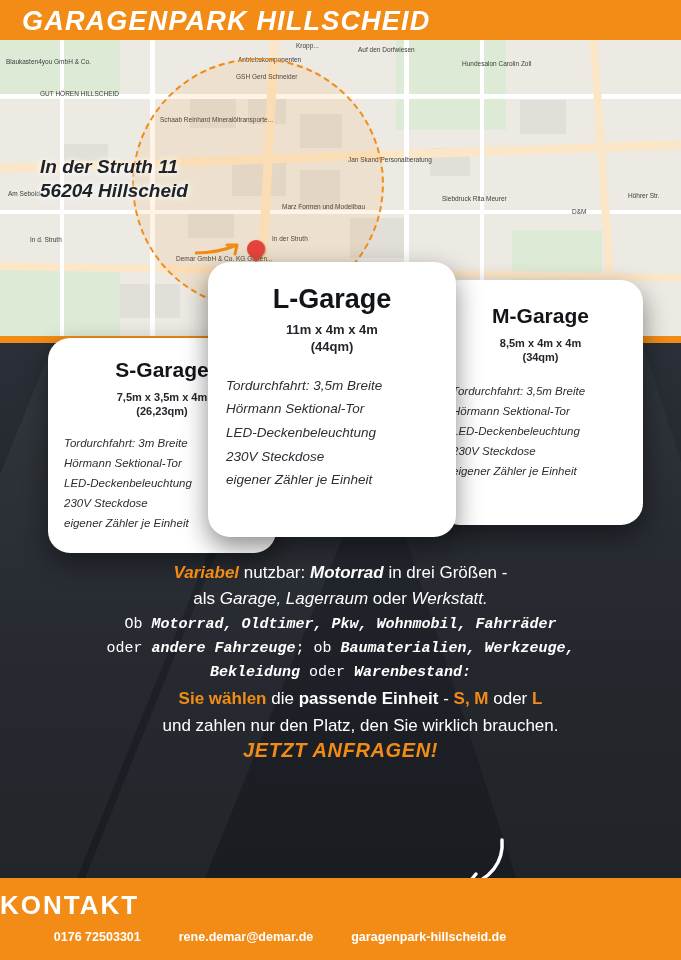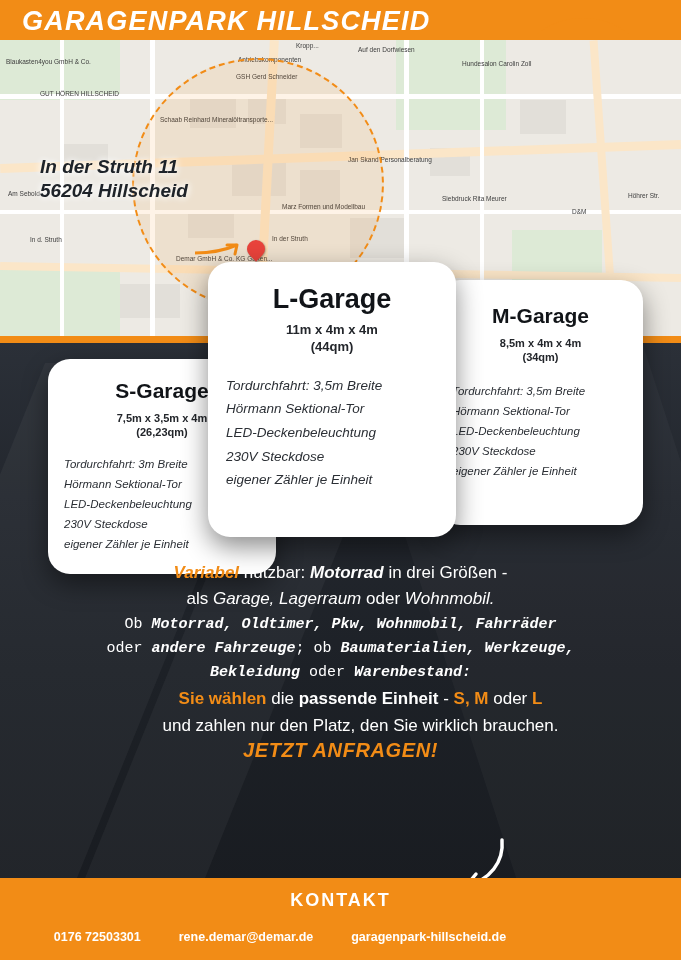--- a/index.html
+++ b/index.html
@@ -78,21 +78,21 @@
     overflow:hidden;
   }
   .beam{position:absolute;background:rgba(255,255,255,0.045);transform:skewX(-22deg);}
   .beam2{position:absolute;background:rgba(255,255,255,0.03);transform:skewX(18deg);}
 
   
   .card{
     position:absolute;background:#ffffff;border-radius:22px;
     box-shadow:0 10px 26px rgba(0,0,0,.45);
   }
-  .card-s{left:48px;top:338px;width:228px;height:215px;margin-top:21px;}
+  .card-s{left:48px;top:338px;width:228px;height:215px;}
   .card-m{left:438px;top:280px;width:205px;height:245px;}
   .card-l{left:208px;top:262px;width:248px;height:275px;z-index:5;}
 
   .card h3{
     margin:0;text-align:center;font-weight:bold;color:#111418;
     font-family:"Liberation Sans", sans-serif;
   }
   .card-s h3{font-size:21px;padding-top:20px;}
   .card-m h3{font-size:21px;padding-top:24px;}
   .card-l h3{font-size:27px;padding-top:22px;}
@@ -127,22 +127,22 @@
     margin-top:30px;font-size:20px;font-weight:bold;font-style:italic;
     color:#f28c16;letter-spacing:.6px;
   }
   .cta-arrow{position:absolute;left:430px;top:836px;width:80px;height:60px;}
 
   
   .footer{
     position:absolute;left:0;top:878px;width:681px;height:82px;background:#f28c16;
   }
   .kontakt{
-    position:absolute;left:0;top:890px;width:681px;text-align:center;
-    font-size:18px;font-weight:bold;color:#ffffff;letter-spacing:2px;
+    position:absolute;left:0;top:890px;width:681px;text-align:left;
+    font-size:26px;font-weight:bold;color:#ffffff;letter-spacing:2px;
   }
   .contact-row{
     position:absolute;left:0;top:930px;width:560px;
     display:flex;justify-content:center;gap:38px;
     font-size:12.5px;color:#ffffff;font-weight:bold;
   }
 </style>
 </head>
 <body>
 
@@ -288,21 +288,21 @@
       <div>Hörmann Sektional-Tor</div>
       <div>LED-Deckenbeleuchtung</div>
       <div>230V Steckdose</div>
       <div>eigener Zähler je Einheit</div>
     </div>
   </div>
 
   <div class="copy">
     <p class="l1">
       <span class="or">Variabel</span><span> nutzbar: </span><b>Motorrad</b><span> in drei Größen -</span><br>
-      <span>als </span><i>Garage, Lagerraum</i><span> oder </span><i>Wohnmobil.</i>
+      <span>als </span><i>Garage, Lagerraum</i><span> oder </span><i>Werkstatt.</i>
     </p>
 
     <p class="block2">
       <span>Ob </span><i>Motorrad, Oldtimer, Pkw, Wohnmobil, Fahrräder</i><br>
       <span>oder </span><i>andere Fahrzeuge</i><span>; ob </span><i>Baumaterialien, Werkzeuge,</i><br>
       <i>Bekleidung</i><span> oder </span><i>Warenbestand:</i>
     </p>
 
     <p class="block3">
       <span class="or">Sie wählen</span><span> die </span><b>passende Einheit</b><span> - </span><span class="or">S, M</span><span> oder </span><span class="or">L</span><br>

